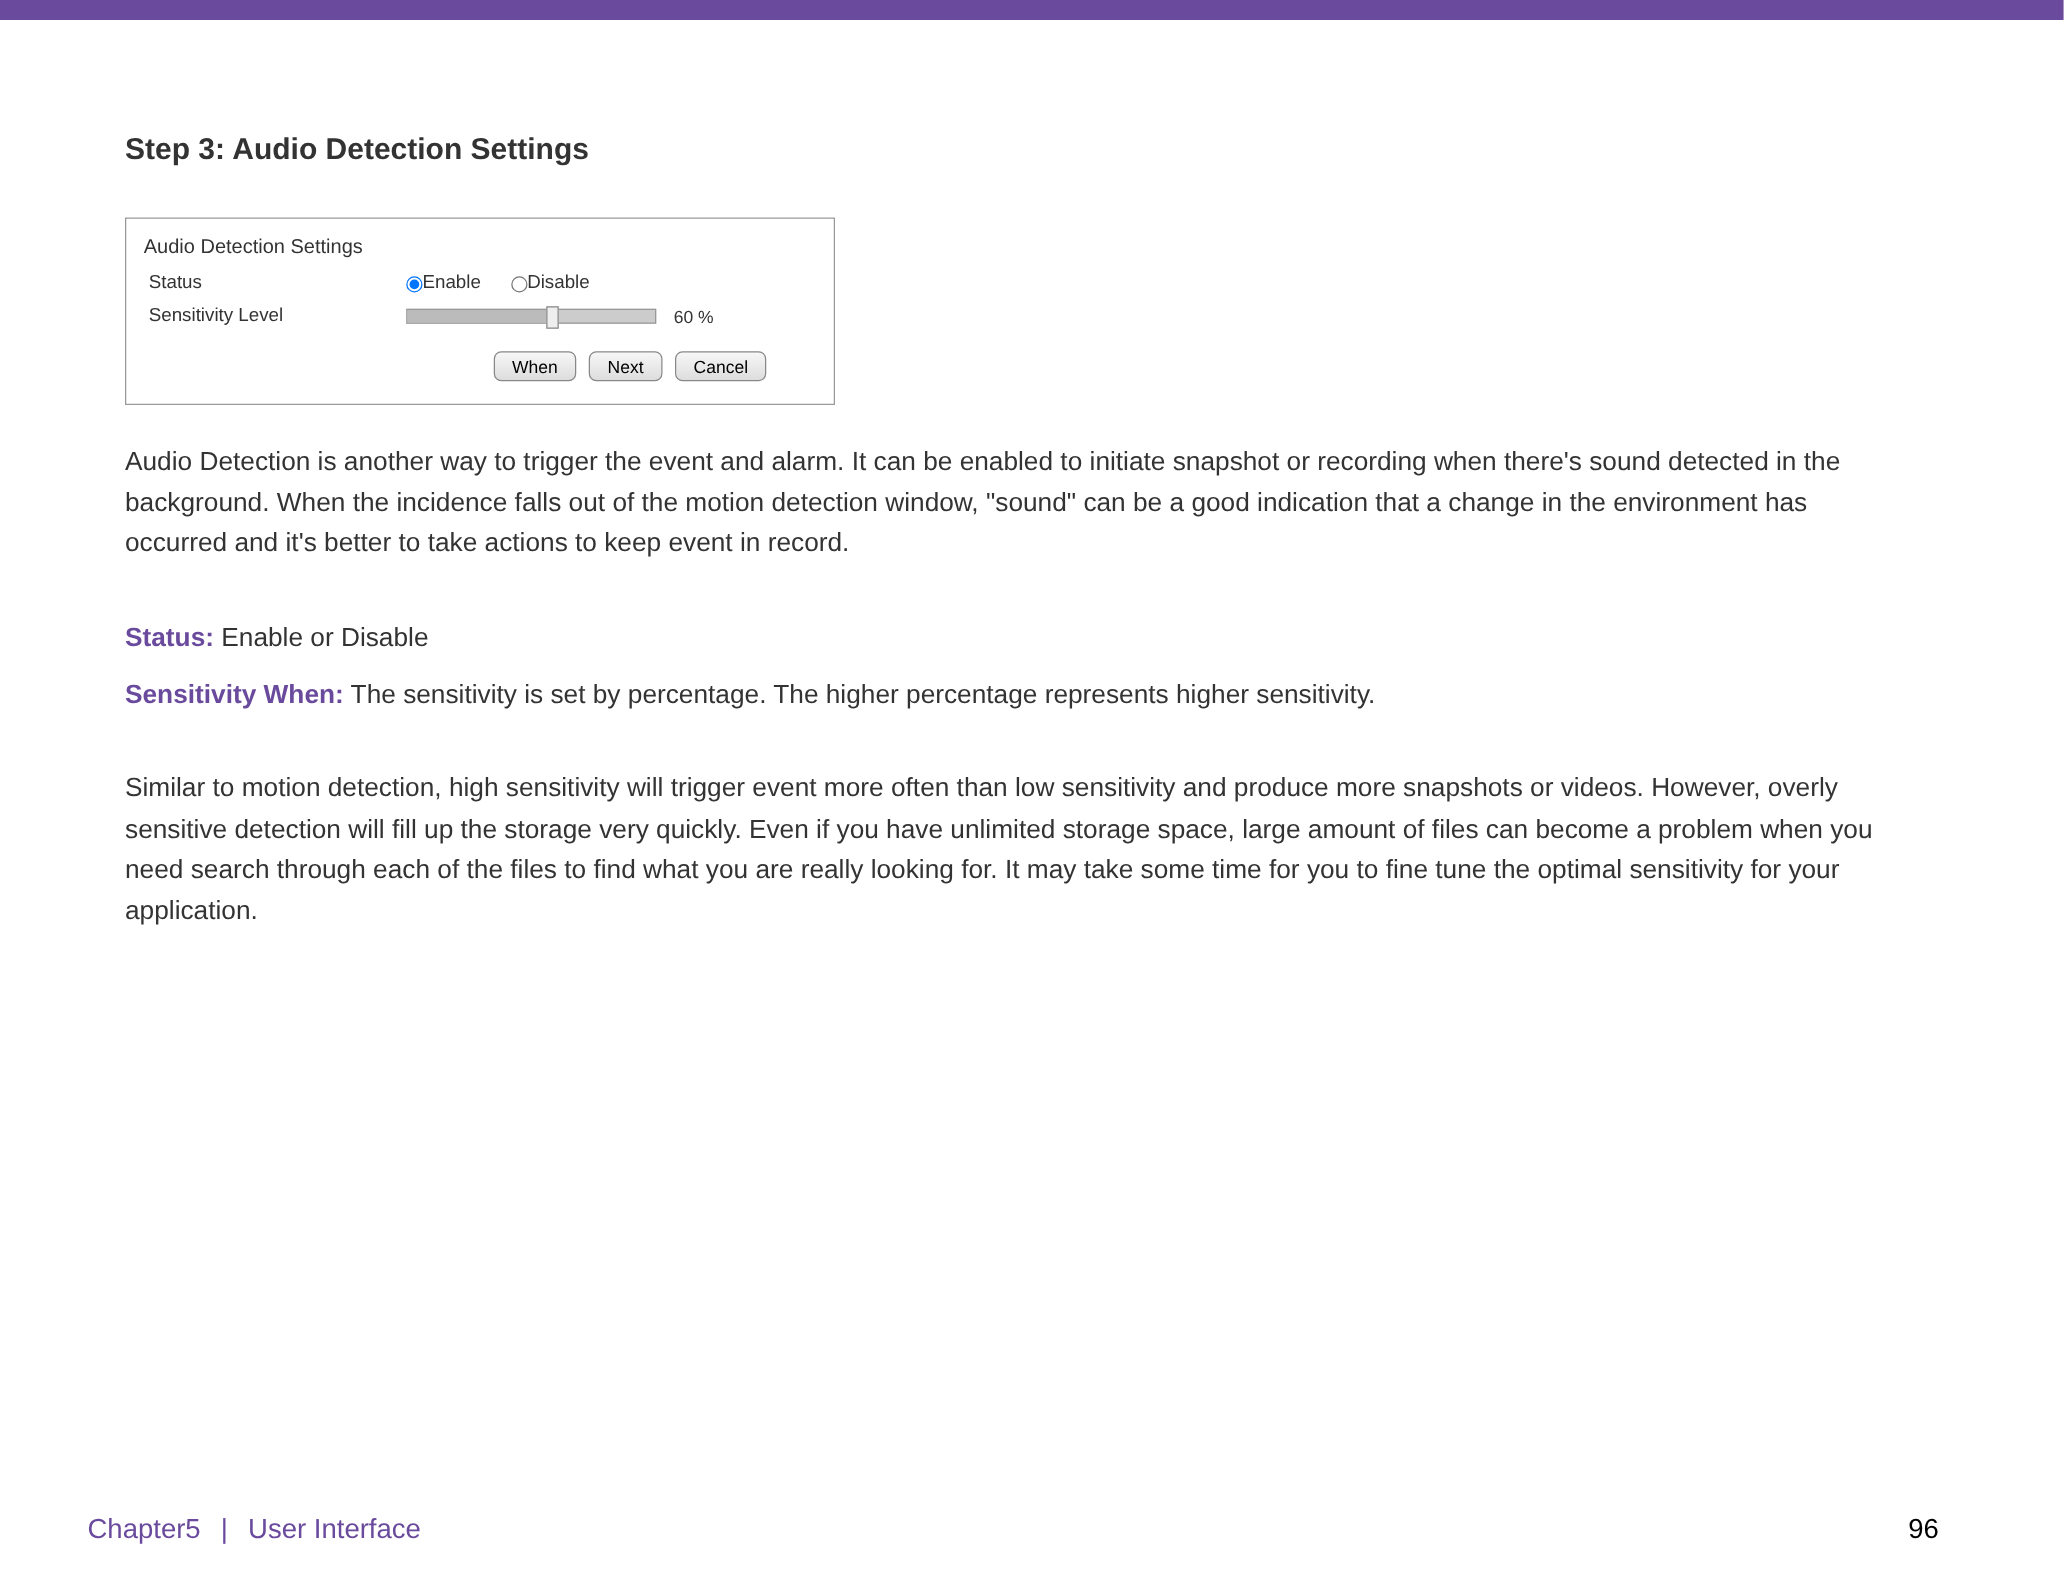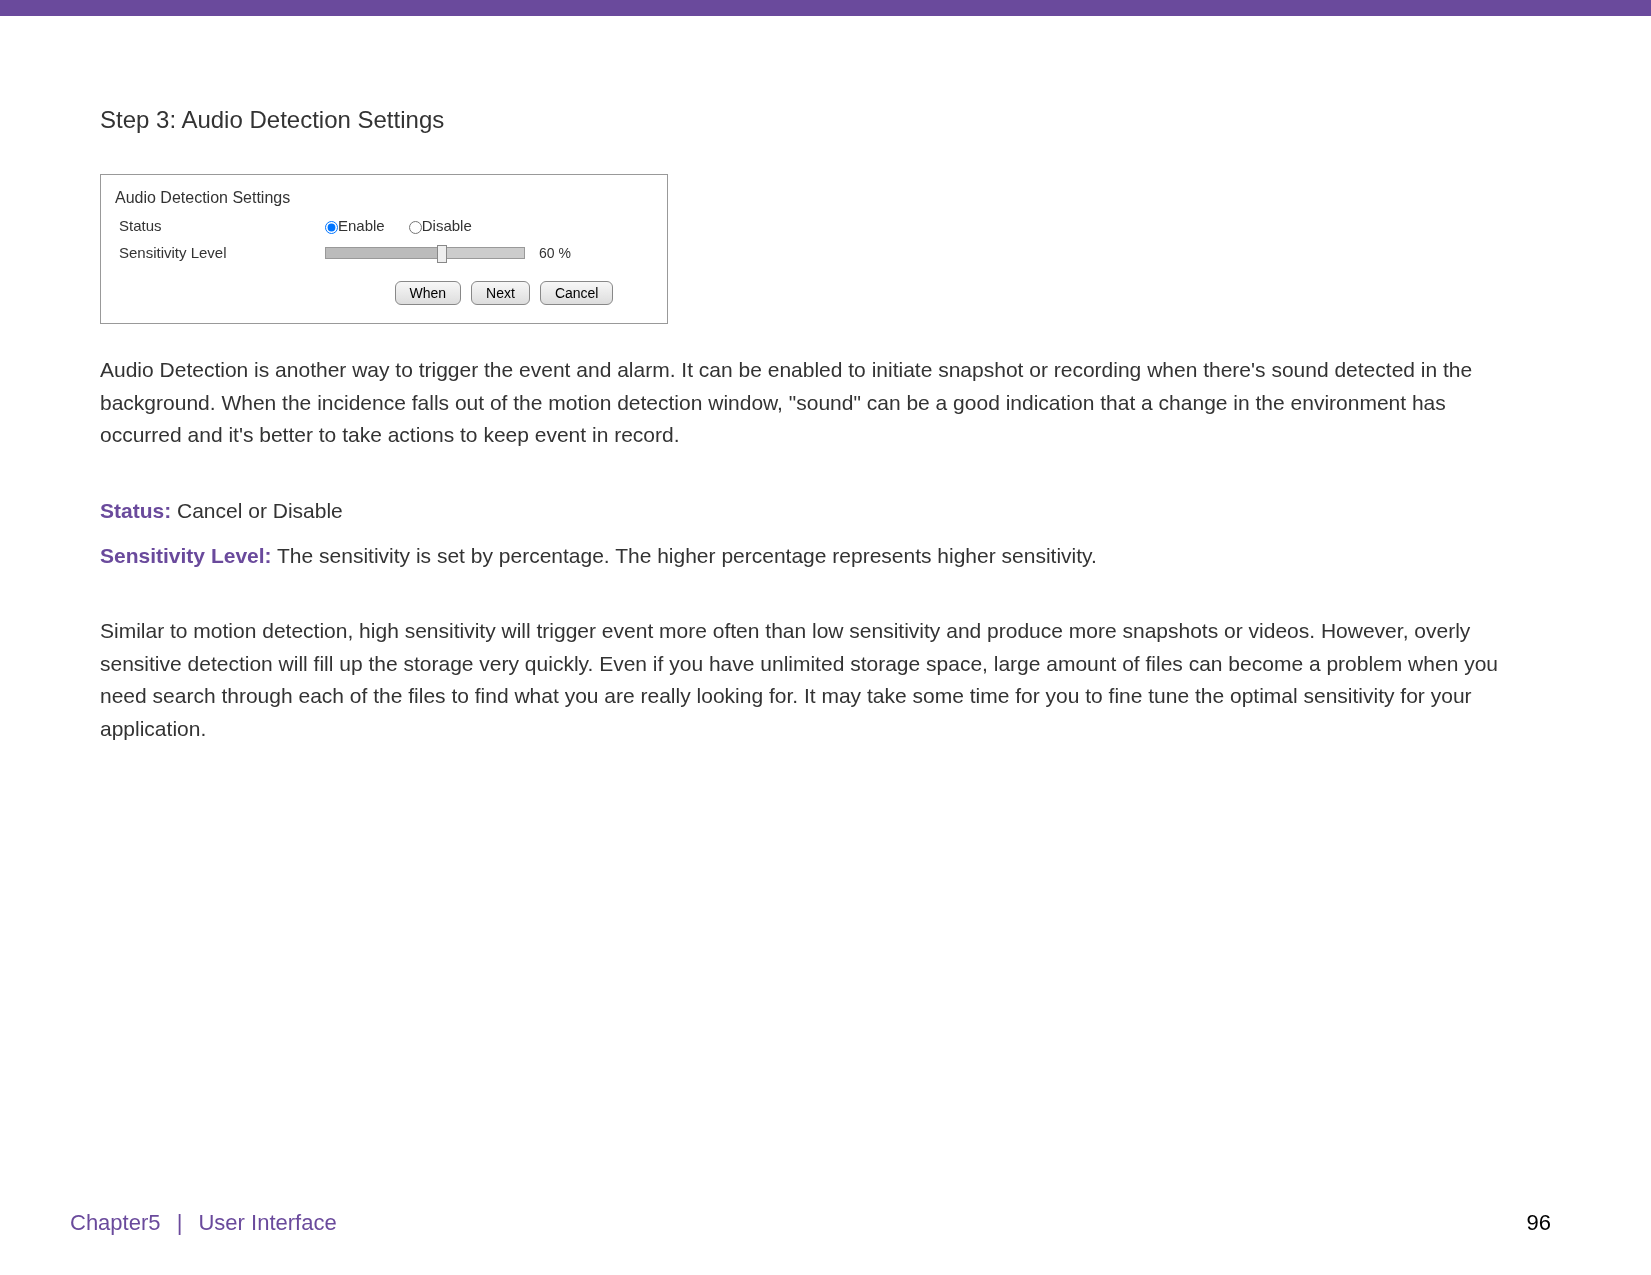--- a/index.html
+++ b/index.html
@@ -14,21 +14,21 @@
     height: 16px;
     background: #6a4a9c;
   }
   .page {
     padding: 90px 100px 40px 100px;
     position: relative;
     min-height: 1250px;
   }
   .step-title {
     font-size: 24px;
-    font-weight: normal;
+    font-weight: bold;
     color: #333;
     margin-bottom: 40px;
   }
   .settings-panel {
     border: 1px solid #999;
     width: 568px;
     padding: 14px 14px 18px 14px;
     background: #fff;
     margin-bottom: 30px;
   }
@@ -191,24 +191,24 @@
       <button>When</button>
       <button>Next</button>
       <button>Cancel</button>
     </div>
   </div>
 
   <div class="body-text">Audio Detection is another way to trigger the event and alarm. It can be enabled to initiate snapshot or recording when there's sound detected in the background. When the incidence falls out of the motion detection window, "sound" can be a good indication that a change in the environment has occurred and it's better to take actions to keep event in record.</div>
 
   <div class="defs">
     <div class="def-row">
-      <span class="def-label">Status:</span><span> Cancel or Disable</span>
+      <span class="def-label">Status:</span><span> Enable or Disable</span>
     </div>
     <div class="def-row">
-      <span class="def-label">Sensitivity Level:</span><span> The sensitivity is set by percentage. The higher percentage represents higher sensitivity.</span>
+      <span class="def-label">Sensitivity When:</span><span> The sensitivity is set by percentage. The higher percentage represents higher sensitivity.</span>
     </div>
   </div>
 
   <div class="body-text">Similar to motion detection, high sensitivity will trigger event more often than low sensitivity and produce more snapshots or videos. However, overly sensitive detection will fill up the storage very quickly. Even if you have unlimited storage space, large amount of files can become a problem when you need search through each of the files to find what you are really looking for. It may take some time for you to fine tune the optimal sensitivity for your application.</div>
 
   <div class="footer">
     <div class="footer-left">
       <span>Chapter5</span>
       <span class="footer-divider">|</span>
       <span>User Interface</span>

